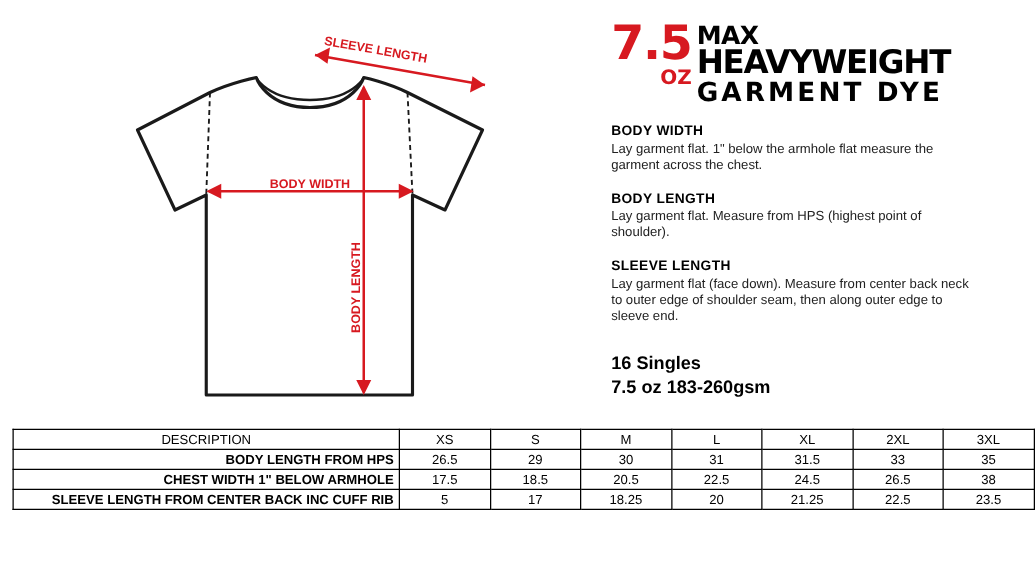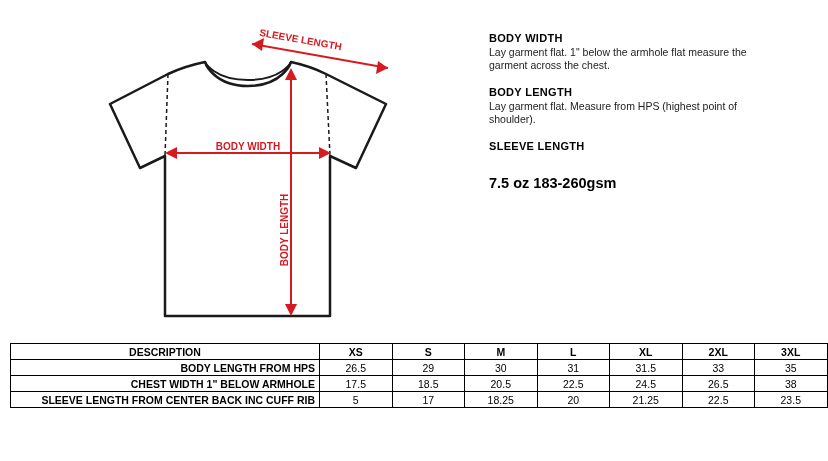--- a/index.html
+++ b/index.html
@@ -134,21 +134,21 @@
   th, td {
     border: 1px solid #000;
     font-family: "Liberation Sans", sans-serif;
     font-size: 10.5px;
     height: 15px;
     padding: 0 4px;
   }
   th.desc, td.desc { width: 300px; }
   th.size, td.size { width: 63.5px; text-align: center; }
   th {
-    font-weight: bold;
+    font-weight: normal;
     text-align: center;
   }
   td.desc {
     font-weight: bold;
     text-align: right;
   }
   td.val { }
 </style>
 </head>
 <body>
@@ -198,36 +198,49 @@
         <line x1="291" y1="70" x2="291" y2="314" stroke-width="2"></line>
         <polygon points="291,68 285,80 297,80" stroke="none"></polygon>
         <polygon points="291,316 285,304 297,304" stroke="none"></polygon>
       </g>
       <text x="288" y="230" transform="rotate(-90 288 230)" font-family="Liberation Sans, sans-serif" font-size="10" font-weight="bold" fill="#d71920" text-anchor="middle">BODY LENGTH</text>
     </svg>
   </div>
 
   <div class="info">
 
+    <div class="brand">
+      <div class="brand-left">
+        <span class="brand-num">7.5</span>
+        <span class="brand-oz">OZ</span>
+      </div>
+      <div class="brand-right">
+        <span class="brand-l1">MAX</span>
+        <span class="brand-l2">HEAVYWEIGHT</span>
+        <span class="brand-l3">GARMENT DYE</span>
+      </div>
+    </div>
 
     <div class="spec-block">
       <div class="spec-title">BODY WIDTH</div>
       <div class="spec-text">Lay garment flat. 1" below the armhole flat measure the garment across the chest.</div>
     </div>
 
     <div class="spec-block">
       <div class="spec-title">BODY LENGTH</div>
       <div class="spec-text">Lay garment flat. Measure from HPS (highest point of shoulder).</div>
     </div>
 
     <div class="spec-block">
       <div class="spec-title">SLEEVE LENGTH</div>
+      <div class="spec-text">Lay garment flat (face down). Measure from center back neck to outer edge of shoulder seam, then along outer edge to sleeve end.</div>
     </div>
 
     <div class="fabric">
+      <div>16 Singles</div>
       <div>7.5 oz 183-260gsm</div>
     </div>
   </div>
 
   <div class="table-wrap">
     <table>
       <thead>
         <tr>
           <th class="desc">DESCRIPTION</th>
           <th class="size">XS</th>

